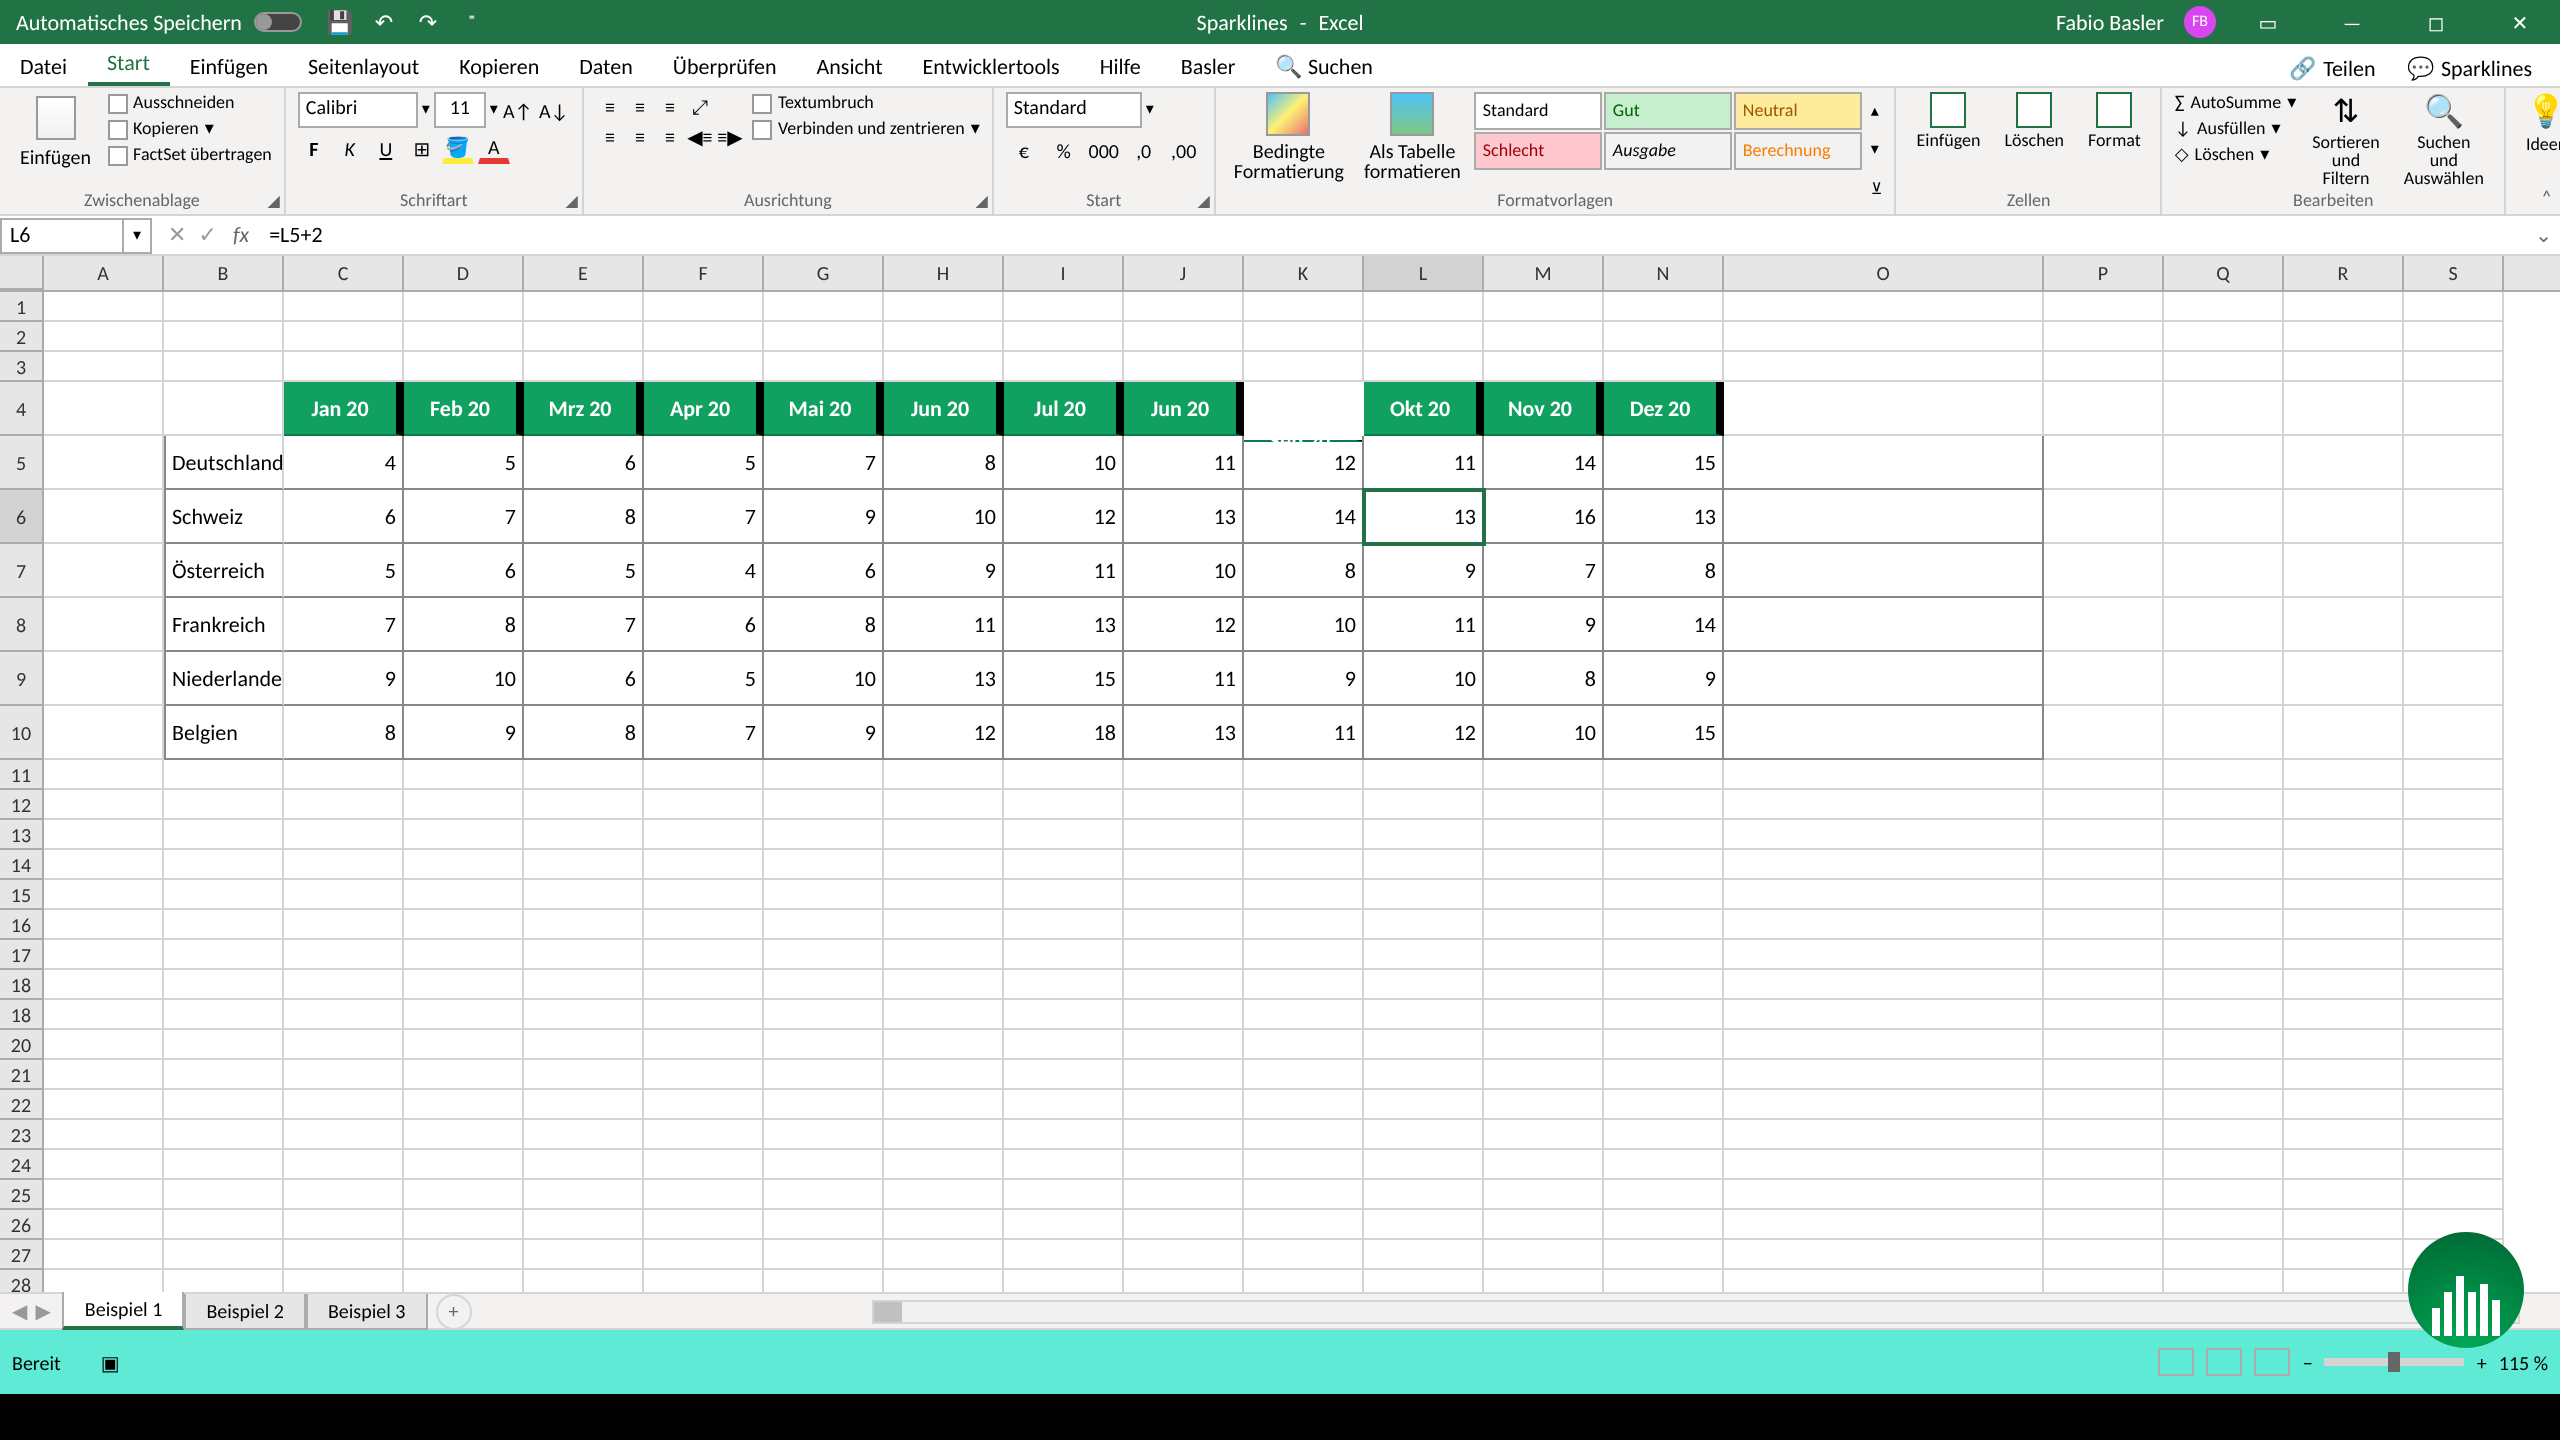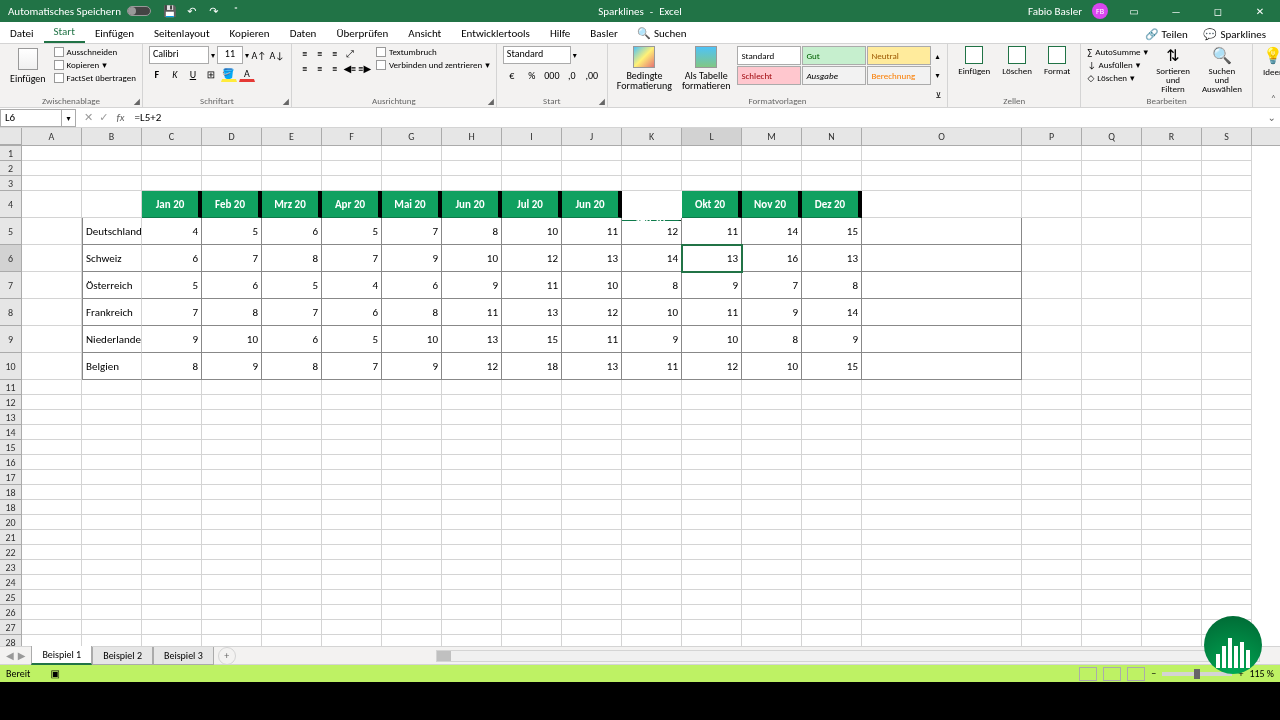--- a/index.html
+++ b/index.html
@@ -95,21 +95,21 @@
 
 .sheet-tabs { height: 18px; background: #f3f2f1; display: flex; align-items: center; border-top: 1px solid #d4d4d4; font-size: 10px; }
 .sheet-nav { display: flex; gap: 4px; padding: 0 6px; color: #999; }
 .sheet-tab { padding: 2px 10px; border: 1px solid #ababab; border-top: none; background: #e6e6e6; }
 .sheet-tab.active { background: #fff; border-bottom: 2px solid #217346; }
 .sheet-add { width: 18px; height: 18px; display: flex; align-items: center; justify-content: center; color: #666; margin-left: 4px; border: 1px solid #d4d4d4; border-radius: 50%; }
 .hscroll { flex: 1; margin: 0 20px 0 200px; height: 12px; background: #f0f0f0; border: 1px solid #d4d4d4; position: relative; }
 .hscroll-thumb { position: absolute; left: 0; top: 0; bottom: 0; width: 14px; background: #c0c0c0; }
 
 
-.status-bar { height: 18px; background: #bef264; border-top: 1px solid #d4d4d4; display: flex; align-items: center; font-size: 10px; padding: 0 6px; }
+.status-bar { height: 33px; background: #5eead4; border-top: 1px solid #d4d4d4; display: flex; align-items: center; font-size: 10px; padding: 0 6px; }
 .status-right { margin-left: auto; display: flex; align-items: center; gap: 6px; }
 .view-btn { width: 18px; height: 14px; border: 1px solid #ababab; }
 .zoom-slider { width: 70px; height: 4px; background: #d4d4d4; position: relative; }
 .zoom-thumb { position: absolute; width: 6px; height: 10px; background: #666; top: -3px; left: 45%; }
 
 
 .black-bar { height: 40px; background: #000; }
 
 
 .logo-circle { position: absolute; right: 18px; bottom: 46px; width: 58px; height: 58px; border-radius: 50%; background: radial-gradient(circle at 50% 100%, #0a5 0%, #063 100%); display: flex; align-items: flex-end; justify-content: center; padding-bottom: 6px; }

